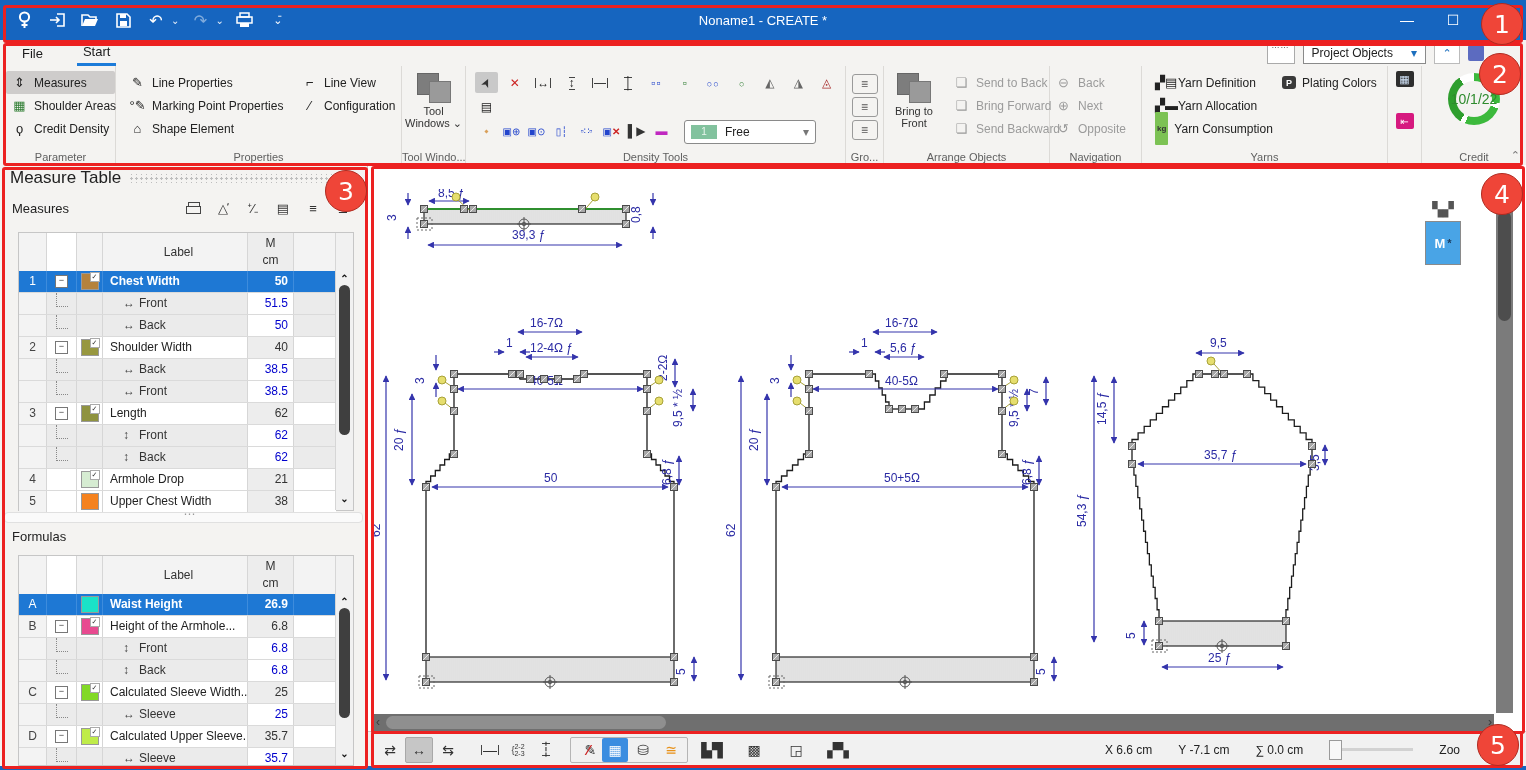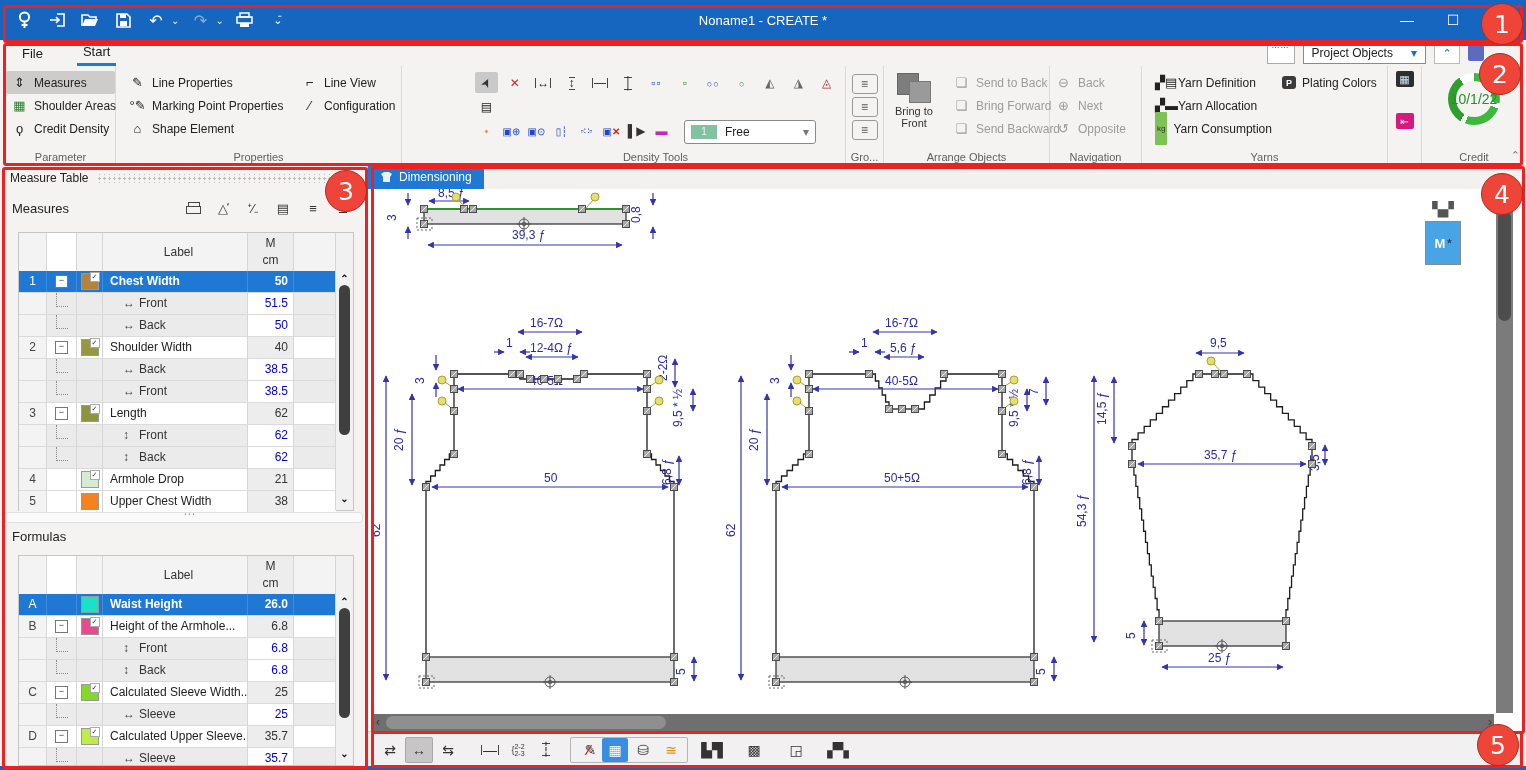--- a/index.html
+++ b/index.html
@@ -43,29 +43,29 @@
   .sq2 b,.sq2 i{position:absolute;width:20px;height:20px;background:#7d7d7d}
   .sq2 b{left:0;top:0;border:1px solid #666}
   .sq2 i{right:0;bottom:0;background:#9a9a9a;border:1px solid #777}
   .donut{width:52px;height:52px;border-radius:50%;margin:2px auto 0;position:relative;
          background:conic-gradient(#3cb93c 0 100deg,#fff 100deg 112deg,#3cb93c 112deg 200deg,#fff 200deg 212deg,#2e9e2e 212deg 325deg,#fff 325deg 360deg)}
   .donut::after{content:"";position:absolute;inset:8px;background:#f4f3f1;border-radius:50%}
   .donut span{position:absolute;inset:0;display:flex;align-items:center;justify-content:center;font-size:14px;color:#2e8b2e;z-index:1}
   .prn{position:relative;width:15px;height:13px;flex:none}
   .prn::before{content:"";position:absolute;left:2px;top:0;width:10px;height:4px;border:1.4px solid #444;border-bottom:none}
   .prn::after{content:"";position:absolute;left:0;top:4px;width:13px;height:6px;border:1.4px solid #444}
-  .kgtag{font-size:8px;font-weight:normal;color:#333;background:#7cc254;padding:12px 2px;border-radius:1px}
+  .kgtag{font-size:8px;font-weight:bold;color:#333;background:#7cc254;padding:12px 2px;border-radius:1px}
   .ptag{background:#3a3a3a;color:#fff;font-size:9px;font-weight:bold;width:14px;height:13px;border-radius:3px;display:inline-flex;align-items:center;justify-content:center}
   .darkico{width:18px;height:16px;background:#2e2e2e;color:#cfe0f5;font-size:11px;display:flex;align-items:center;justify-content:center;border-radius:2px;margin:0 auto}
   .pinkico{width:18px;height:16px;background:#d6197f;color:#fff;font-size:10px;display:flex;align-items:center;justify-content:center;border-radius:2px;margin:26px auto 0}
   .chev-up-br{position:absolute;right:6px;bottom:2px;color:#777;font-size:11px}
   
   .panel{position:absolute;left:0;top:165px;width:368px;bottom:0;background:#f4f3f1;border-right:1px solid #c9c7c5;box-sizing:border-box}
   .phead{height:26px;display:flex;align-items:center;padding:0 10px;gap:8px}
-  .phead .ptitle{font-size:12px;color:#222;white-space:nowrap}
+  .phead .ptitle{font-size:17px;color:#222;white-space:nowrap}
   .dots{flex:1;height:9px;background-image:radial-gradient(#bdbdbd 1px,transparent 1.2px);background-size:5px 5px;background-position:0 2px}
   .pchev{color:#666;font-size:11px}
   .seclabel{font-size:13px;color:#222;padding:8px 0 2px 12px;display:flex;align-items:center}
   .sec-icons{margin-left:auto;display:flex;gap:10px;align-items:center;padding-right:14px}
   .sic{width:20px;height:18px;display:inline-flex;align-items:center;justify-content:center;font-size:13px;color:#333}
   .tbl{position:absolute;left:18px;right:13px;background:#fff;border:1px solid #c6c6c6}
   .trow,.thead{display:flex;height:21px;line-height:21px;border-bottom:1px solid #dadada;background:#fff}
   .thead{height:38px;line-height:17px;background:#f3f3f3;text-align:center;color:#333}
   .c{border-right:1px solid #d6d6d6;box-sizing:border-box;overflow:hidden;white-space:nowrap}
   .c.n{width:28px;text-align:center;color:#444;background:#f3f3f3;flex:none}
@@ -231,20 +231,30 @@
           <span>Line View</span>
         </div>
       <div class="ritem">
           <span class="ric">⁄</span>
           <span>Configuration</span>
         </div>
     </div>
     <div class="glabel">Properties</div>
   </div>
 
+  <div class="rg" style="left:402px;width:64px">
+    <div style="text-align:center">
+      <div class="sq2">
+          <b></b>
+          <i></i>
+        </div>
+      <div style="font-size:11px;color:#333"><span>Tool Windows</span> <span>⌄</span></div>
+    </div>
+    <div class="glabel">Tool Windo...</div>
+  </div>
 
   <div class="rg" style="left:466px;width:380px">
     <div style="padding-left:8px">
       <span class="ti sel">
           <span style="display:inline-block;transform:rotate(-65deg);color:#333">➤</span>
         </span>
       <span class="ti" style="color:#c22">✕</span>
       <span class="ti">
           <span class="bars-h">↔</span>
         </span>
@@ -567,21 +577,21 @@
       <div class="c rest"></div>
     </div>
     <div style="position:absolute;left:0;right:17px;top:38px;bottom:0;overflow:hidden">
       <div class="trow sel">
           <div class="c n">A</div>
           <div class="c e"></div>
           <div class="c col">
             <span class="swatch" style="background-color: rgb(26, 226, 200);"></span>
           </div>
           <div class="c lab">Waist Height</div>
-          <div class="c val">26.0</div>
+          <div class="c val">26.9</div>
           <div class="c rest"></div>
         </div>
       <div class="trow">
           <div class="c n">B</div>
           <div class="c e">
             <span class="expbox">−</span>
           </div>
           <div class="c col">
             <span class="swatch" style="background-color: rgb(232, 74, 144);">
               <span class="chk">✓</span>
@@ -662,28 +672,20 @@
     </div>
     <div class="tscroll">
       <span class="tsch" style="top:40px">⌃</span>
       <div class="tthumb" style="top:52px;height:110px"></div>
       <span class="tsch" style="bottom:6px">⌄</span>
     </div>
   </div>
 </div>
 
 <div class="canvas">
-  <div class="ctabs">
-    <span class="ctab active">
-      <svg width="13" height="12" viewBox="0 0 13 12">
-          <path d="M1,3 L4,1 H9 L12,3 L10,6 V11 H3 V6 Z" fill="#fff" opacity=".9"></path>
-        </svg>
-      <span>Dimensioning</span>
-    </span>
-  </div>
   <div class="cbody">
     <svg width="1126" height="524" viewBox="0 0 1126 524" style="position:absolute;left:4px;top:0">
       <defs>
         <marker id="ar" viewBox="0 0 10 10" refX="9" refY="5" markerWidth="8" markerHeight="5.5" orient="auto-start-reverse">
             <path d="M0,0L10,5L0,10z" fill="#3434ac"></path>
           </marker>
         <pattern id="ht" width="4" height="6" patternUnits="userSpaceOnUse">
             <path d="M1,0V6 M3,0V6" stroke="#c4c4c4" stroke-width="1"></path>
           </pattern>
         <g id="hsym">
@@ -952,20 +954,29 @@
     <span class="sb-ico">⛁</span>
     <span class="sb-ico" style="color:#e8921a">≅</span>
   </span>
   <span class="sb-ico">▙▜</span>
   <span class="gap6"></span>
   <span class="sb-ico">▩</span>
   <span class="gap6"></span>
   <span class="sb-ico">◲</span>
   <span class="gap6"></span>
   <span class="sb-ico">▞▚</span>
+  <span class="sb-right">
+    <span>X 6.6 cm</span>
+    <span>Y -7.1 cm</span>
+    <span>∑ 0.0 cm</span>
+    <span class="slider">
+        <i></i>
+      </span>
+    <span>Zoo</span>
+  </span>
 </div>
 
 <div class="botline"></div>
 
 <div class="ann-rect" style="left:3px;top:5px;width:1514px;height:32px"></div>
 <div class="ann-rect" style="left:3px;top:43px;width:1514px;height:117px"></div>
 <div class="ann-rect" style="left:2px;top:167px;width:360px;height:596px"></div>
 <div class="ann-rect" style="left:371px;top:166px;width:1148px;height:562px"></div>
 <div class="ann-rect" style="left:371px;top:731px;width:1146px;height:31px"></div>
 <div class="ann-circ" style="left:1481px;top:3px">1</div>

